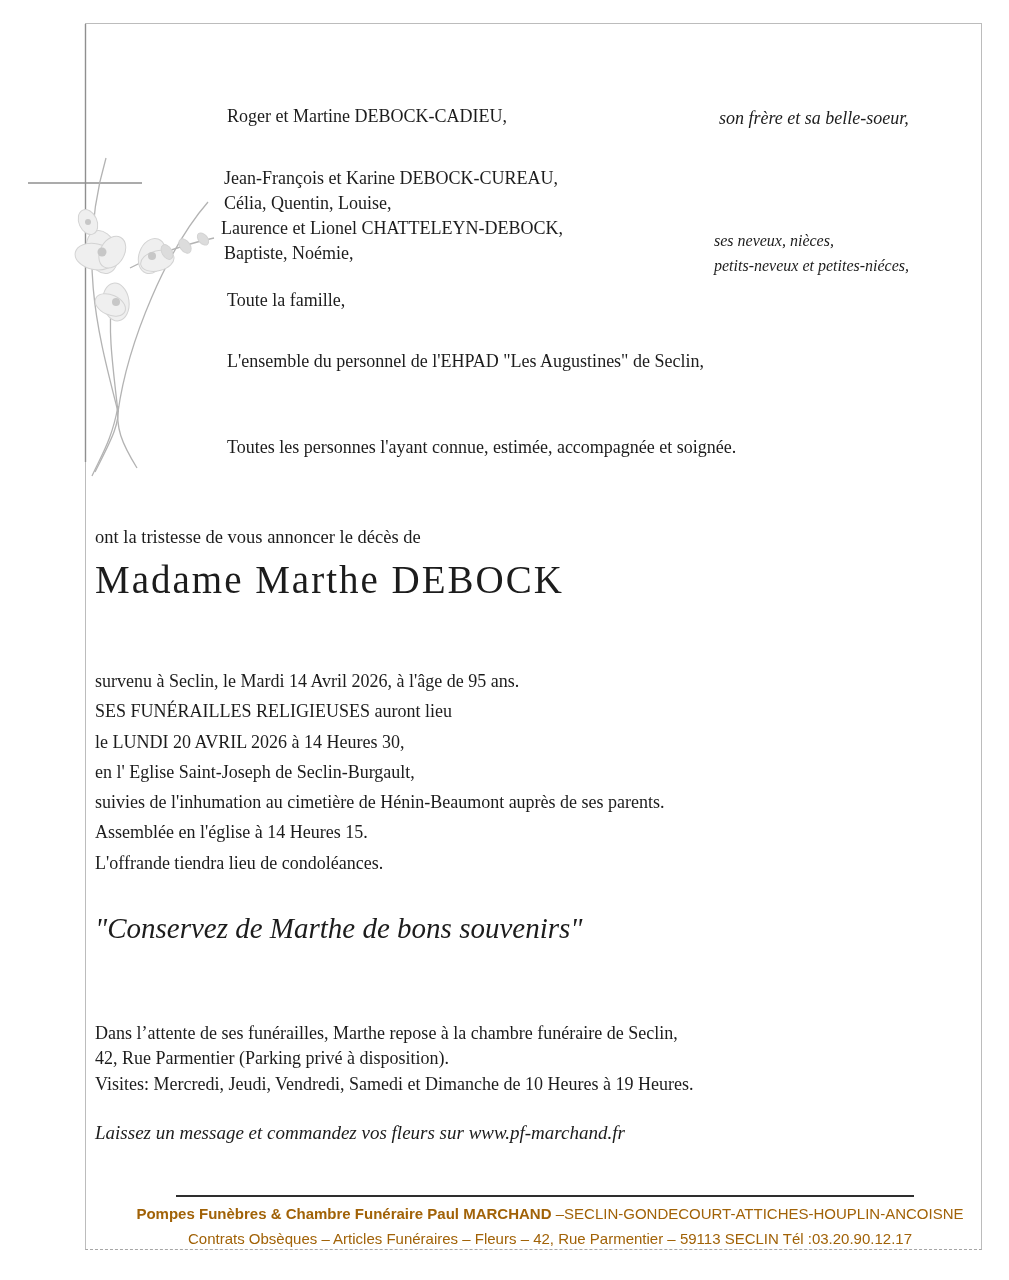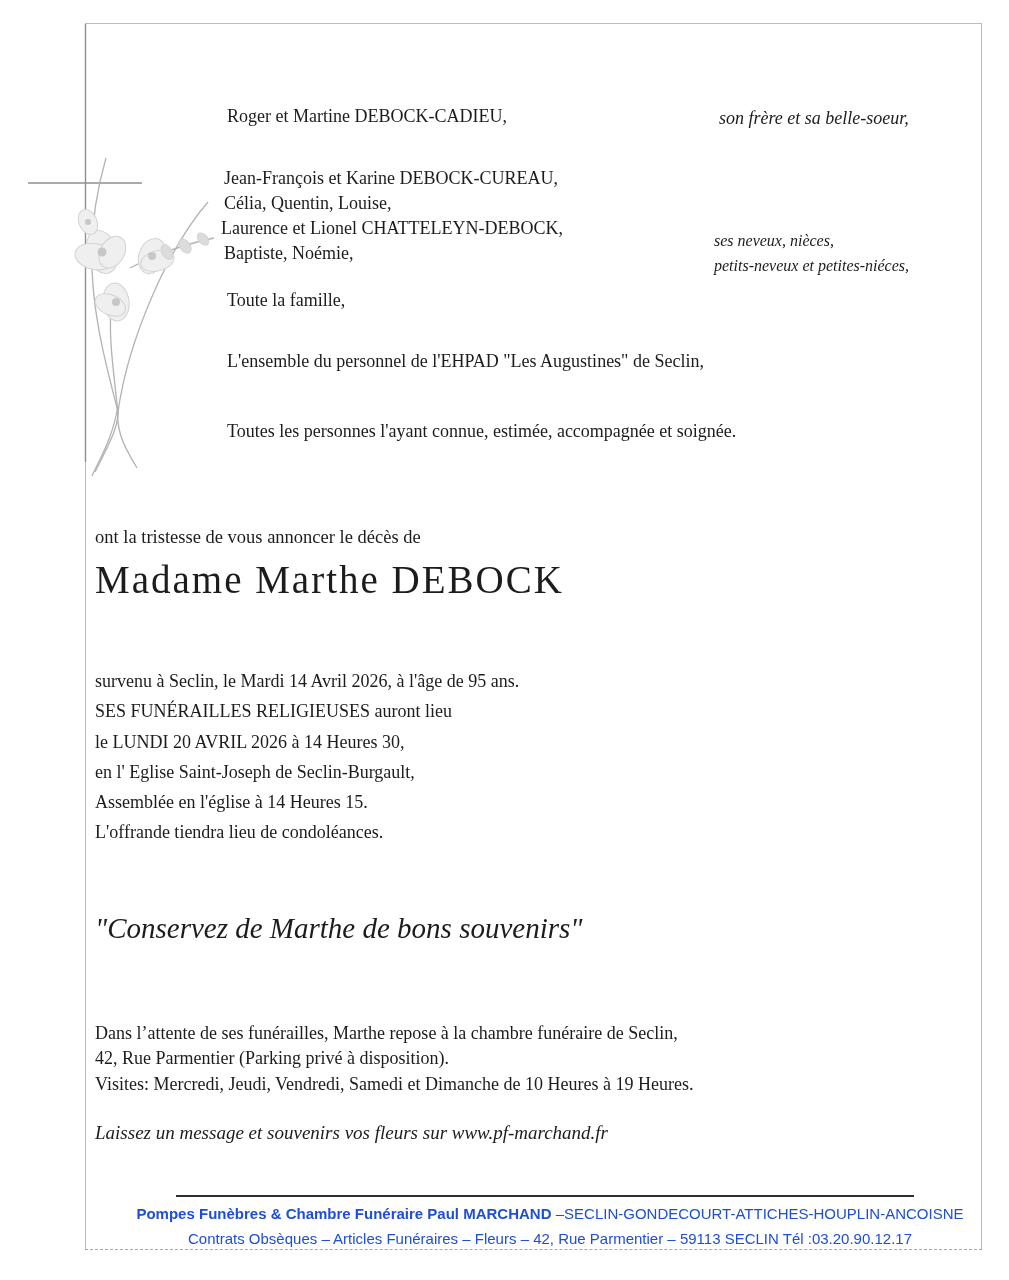--- a/index.html
+++ b/index.html
@@ -74,21 +74,21 @@
   }
   .footer-block {
     position: absolute;
     left: 95px;
     top: 1201px;
     width: 910px;
     text-align: center;
     font-family: "Liberation Sans", sans-serif;
     font-size: 15px;
     line-height: 25px;
-    color: #1d4ed8;
+    color: #a16207;
     white-space: nowrap;
   }
   .footer-block .bold { font-weight: bold; }
 </style>
 </head>
 <body>
 
 <div>
 
   <div class="paper"></div>
@@ -147,44 +147,45 @@
 
   <div class="abs relation-block" style="left:714px; top:228px;">
     <div>ses neveux, nièces,</div>
     <div>petits-neveux et petites-niéces,</div>
   </div>
 
   <div class="abs body-text" style="left:227px; top:289px;">Toute la famille,</div>
 
   <div class="abs body-text" style="left:227px; top:350px;">L'ensemble du personnel de l'EHPAD "Les Augustines" de Seclin,</div>
 
-  <div class="abs body-text" style="left:227px; top:420px;">Toutes les personnes l'ayant connue, estimée, accompagnée et soignée.</div>
+  <div class="abs body-text" style="left:227px; top:436px;">Toutes les personnes l'ayant connue, estimée, accompagnée et soignée.</div>
 
   <div class="center-col intro-line" style="top:527px;">ont la tristesse de vous annoncer le décès de</div>
 
   <div class="center-col deceased-name" style="top:557px;">Madame Marthe DEBOCK</div>
 
   <div class="center-col ceremony-block" style="top:666px;">
     <div>survenu à Seclin, le Mardi 14 Avril 2026, à l'âge de 95 ans.</div>
     <div>SES FUNÉRAILLES RELIGIEUSES auront lieu</div>
     <div>le LUNDI 20 AVRIL 2026 à 14 Heures 30,</div>
     <div>en l' Eglise Saint-Joseph de Seclin-Burgault,</div>
+    <div>suivies de l'inhumation au cimetière de Hénin-Beaumont auprès de ses parents.</div>
     <div>Assemblée en l'église à 14 Heures 15.</div>
     <div>L'offrande tiendra lieu de condoléances.</div>
   </div>
 
   <div class="center-col quote-line" style="top:908px;">"Conservez de Marthe de bons souvenirs"</div>
 
   <div class="center-col repose-block" style="top:1001px;">
     <div>Dans l’attente de ses funérailles, Marthe repose à la chambre funéraire de Seclin,</div>
     <div>42, Rue Parmentier (Parking privé à disposition).</div>
     <div>Visites: Mercredi, Jeudi, Vendredi, Samedi et Dimanche de 10 Heures à 19 Heures.</div>
   </div>
 
-  <div class="center-col flowers-line" style="top:1122px;">Laissez un message et souvenirs vos fleurs sur www.pf-marchand.fr</div>
+  <div class="center-col flowers-line" style="top:1122px;">Laissez un message et commandez vos fleurs sur www.pf-marchand.fr</div>
 
   <div class="footer-rule"></div>
 
   <div class="footer-block">
     <div>
       <span class="bold">Pompes Funèbres &amp; Chambre Funéraire Paul MARCHAND</span><span> –SECLIN-GONDECOURT-ATTICHES-HOUPLIN-ANCOISNE</span>
     </div>
     <div>Contrats Obsèques – Articles Funéraires – Fleurs – 42, Rue Parmentier – 59113 SECLIN Tél :03.20.90.12.17</div>
   </div>
 

